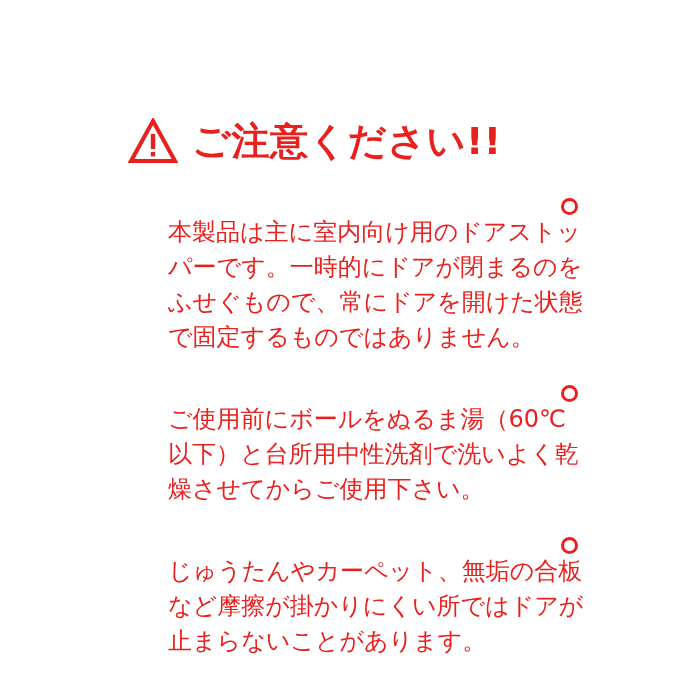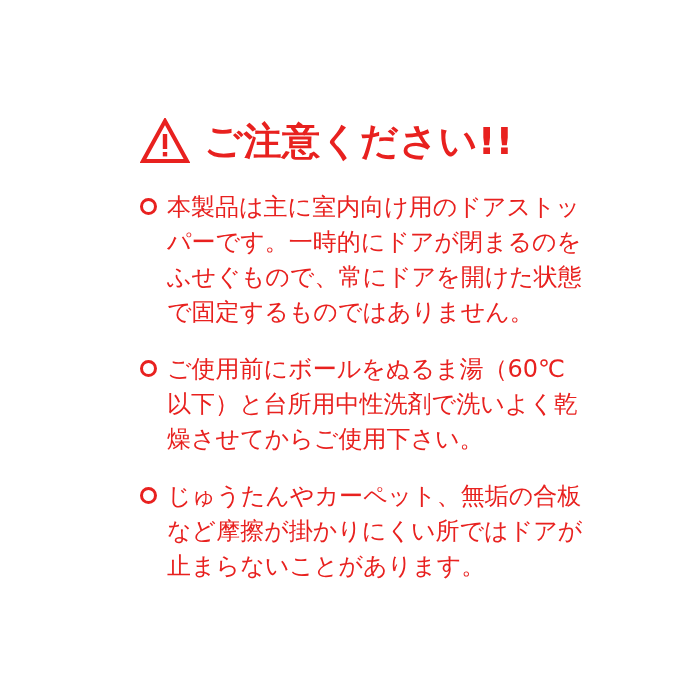--- a/index.html
+++ b/index.html
@@ -14,21 +14,21 @@
     overflow: hidden;
   }
   .page {
     position: relative;
     width: 700px;
     height: 700px;
     background: #ffffff;
   }
   .notice-block {
     position: absolute;
-    left: 140px;
+    left: 128px;
     top: 118px;
     width: 460px;
   }
   .heading-row {
     display: flex;
     align-items: center;
     gap: 14px;
     margin-bottom: 26px;
   }
   .warn-icon {
@@ -43,22 +43,23 @@
     font-weight: bold;
     letter-spacing: 0.5px;
     line-height: 1;
     white-space: nowrap;
   }
   .items {
     display: block;
   }
   .item {
     display: flex;
-    align-items: flex-start;
+    align-items: flex-end;
     margin-bottom: 22px;
+    flex-direction: column;
   }
   .item:last-child {
     margin-bottom: 8px;
   }
   .bullet {
     flex: 0 0 auto;
     width: 17px;
     height: 17px;
     border: 3px solid #e8211f;
     border-radius: 50%;

